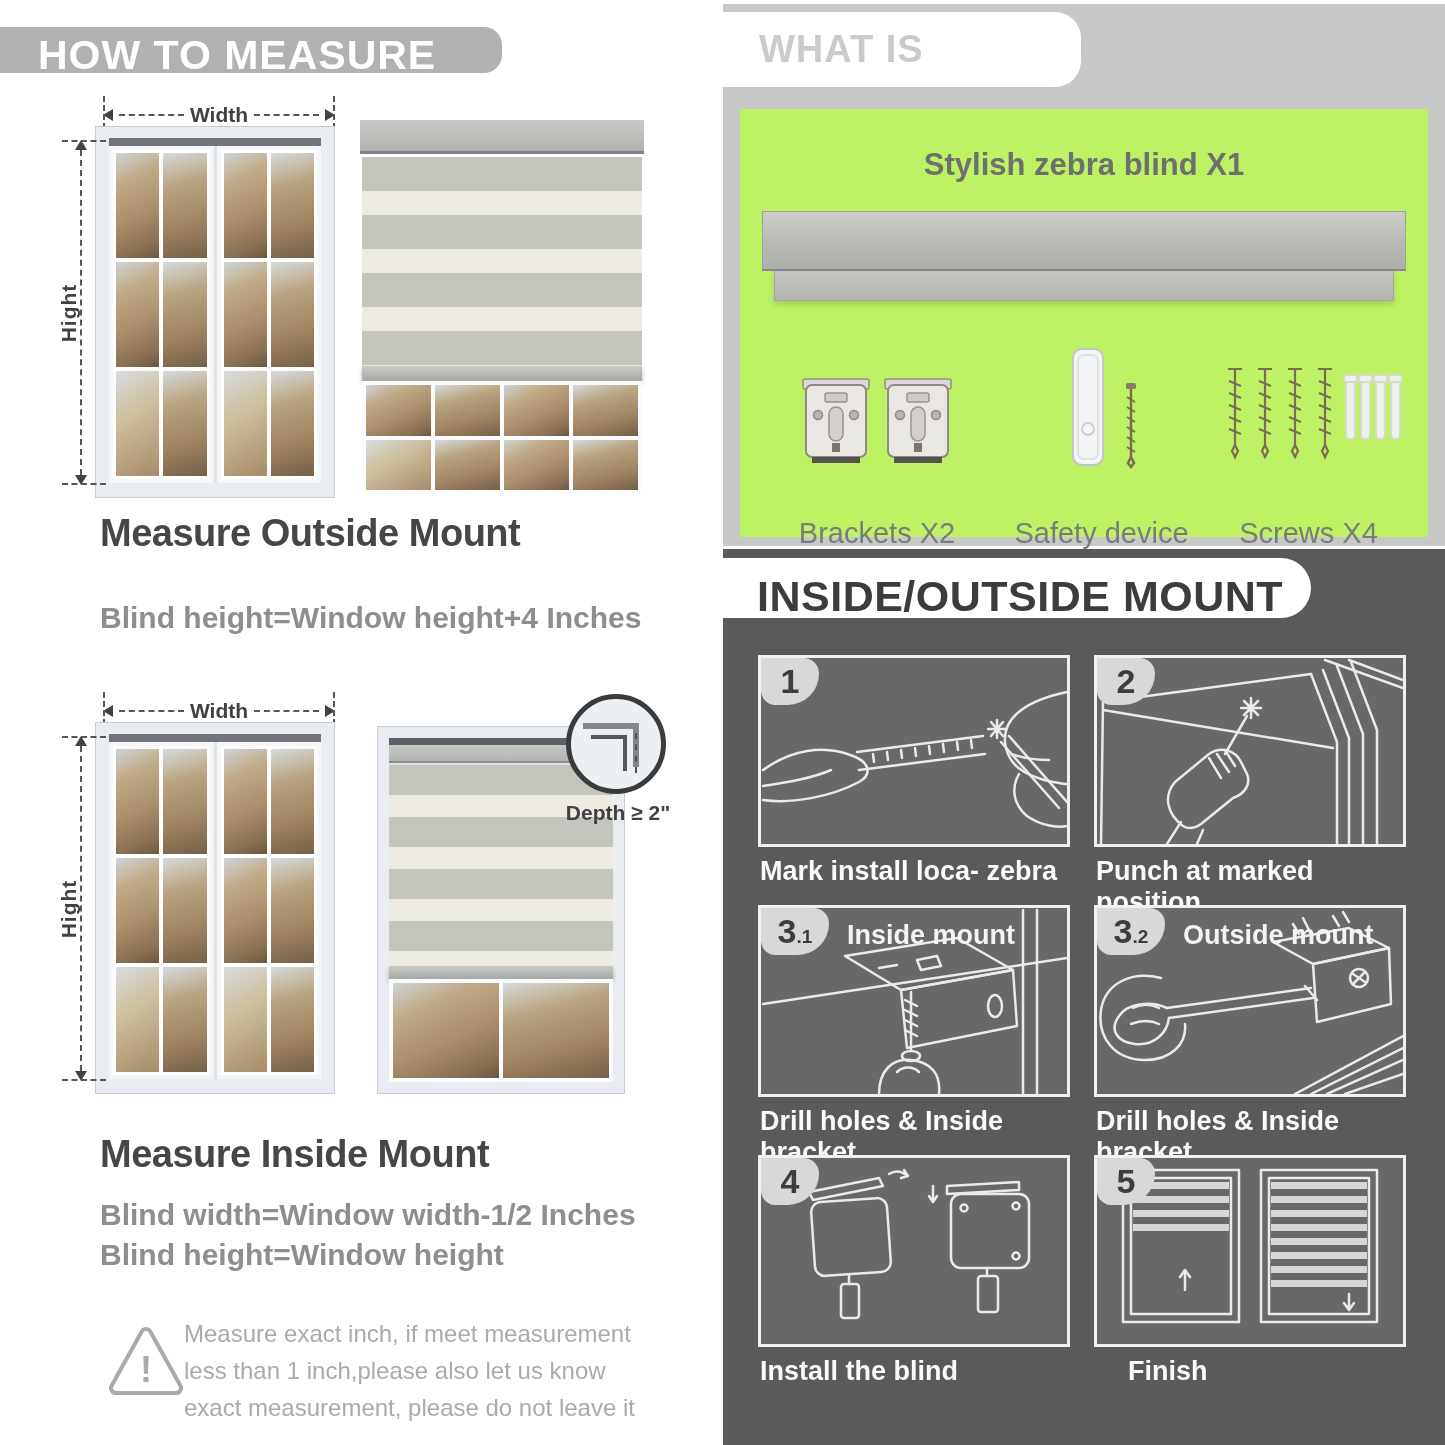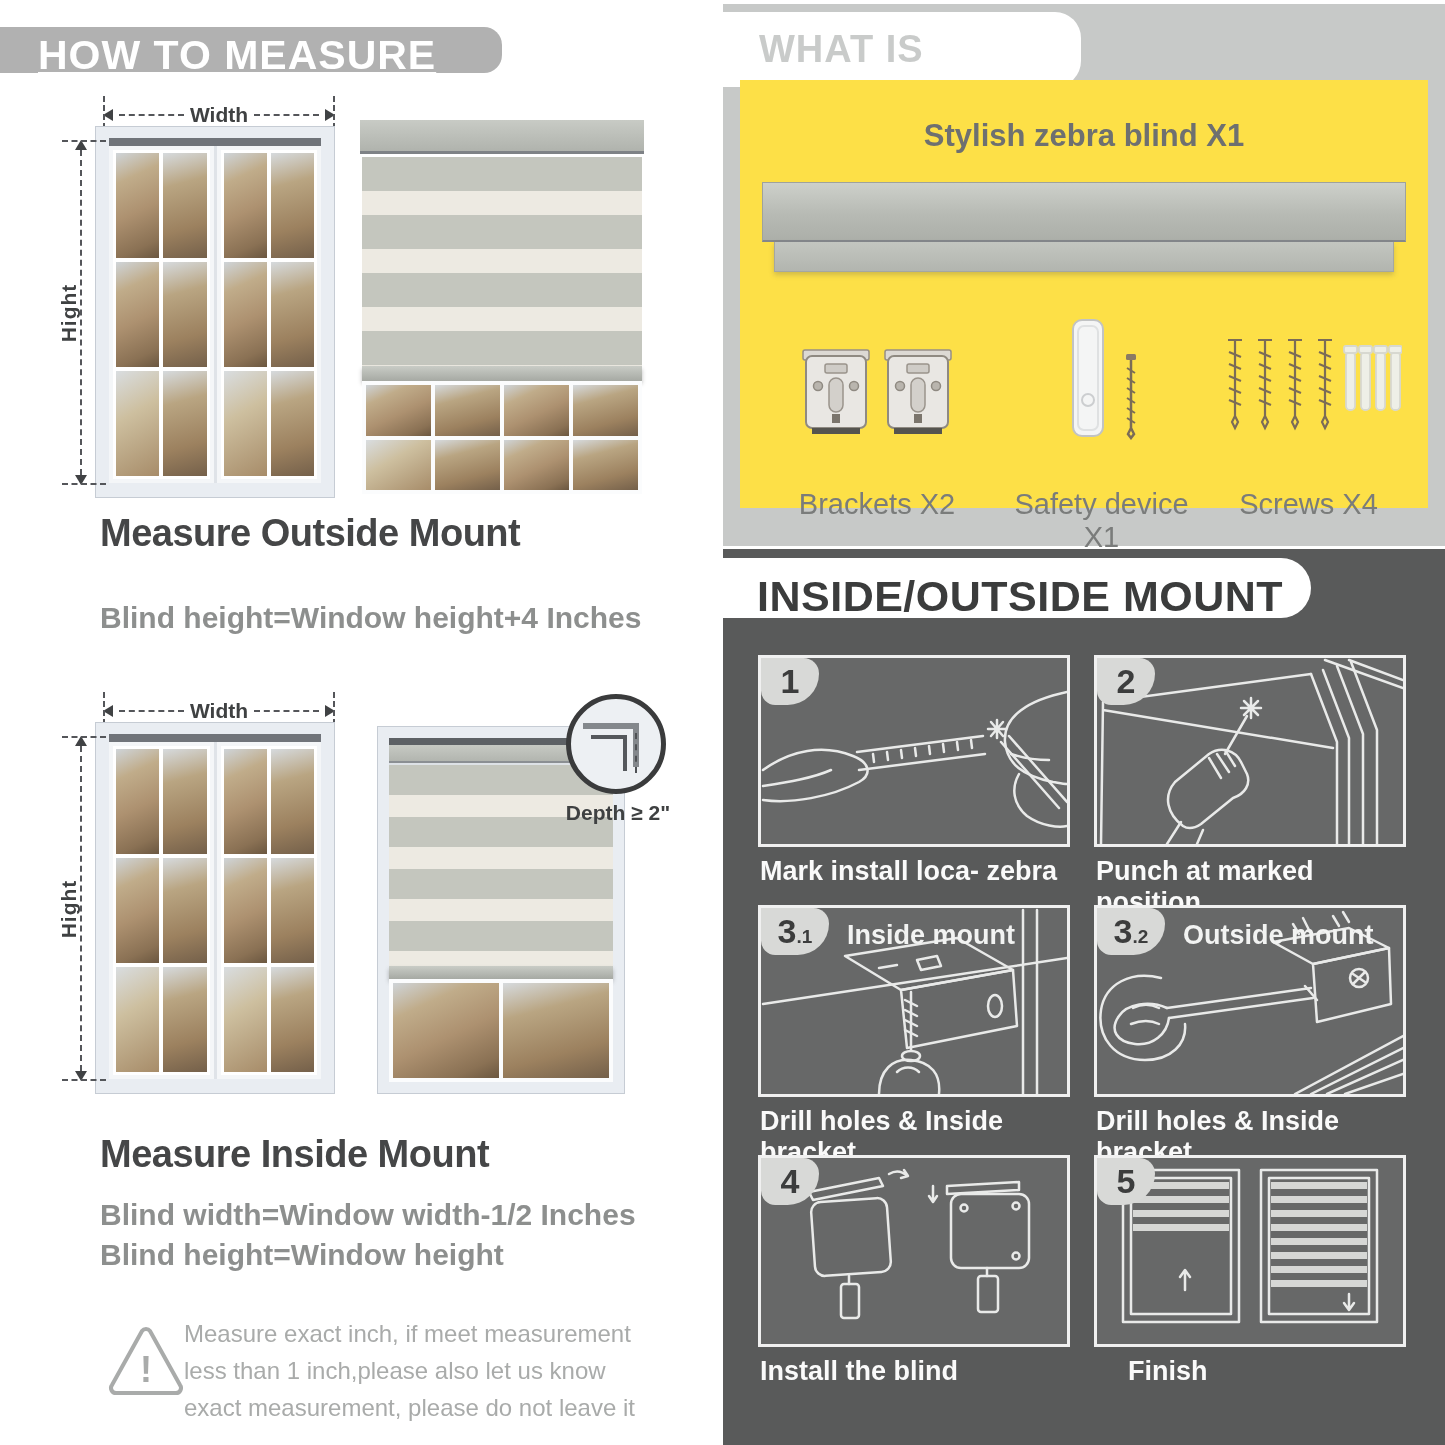--- a/index.html
+++ b/index.html
@@ -2,21 +2,21 @@
 <html><head>
 <meta charset="utf-8">
 <style>
   * { box-sizing: border-box; margin: 0; padding: 0; }
   html,body { width:1445px; height:1445px; background:#ffffff; font-family:"Liberation Sans", sans-serif; }
   #page { position:relative; width:1445px; height:1445px; overflow:hidden; background:#fff; }
 
   
   .banner-left{ position:absolute; left:0; top:27px; width:502px; height:46px; background:#b1b1b1;
     border-radius:0 18px 18px 0; color:#fff; font-weight:bold; font-size:41px; line-height:57px;
-    padding-left:38px; letter-spacing:1px;text-decoration:underline; }
+    padding-left:38px; letter-spacing:1px; }
 
   
   .window{ position:absolute; width:240px; height:372px; background:#e9edf2; border:1px solid #c6ccd4; }
   .window .lintel{ position:absolute; left:13px; right:13px; top:11px; height:8px; background:#70747a; }
   .window .sashes{ position:absolute; left:13px; right:13px; top:19px; bottom:14px; display:flex; gap:3px; background:#dfe3e8; }
   .sash{ flex:1; border:4px solid #f4f6f8; background:#fff; display:grid;
     grid-template-columns:1fr 1fr; grid-template-rows:1fr 1fr 1fr; gap:4px; padding:3px; }
   .pane{ background:linear-gradient(155deg,#cfd4d8 0%,#c0ac8a 25%,#ad9170 55%,#8a7154 85%,#6b5740 100%); }
   .pane:nth-child(2n){ background:linear-gradient(165deg,#d6dadd 0%,#b9a582 30%,#9c815f 70%,#74604a 100%); }
   .pane:nth-child(5){ background:linear-gradient(150deg,#d9dde0 0%,#cdbf9f 40%,#a78c69 100%); }
@@ -77,21 +77,21 @@
   .formula{ position:absolute; left:100px; font-weight:bold; font-size:30px; color:#8d8f8e; }
 
   .warning{ position:absolute; left:184px; top:1315px; width:458px; font-size:24px; line-height:37px; color:#a9abaa; }
   .warn-icon{ position:absolute; left:106px; top:1322px; }
 
   
   .included-bg{ position:absolute; left:723px; top:4px; width:722px; height:542px; background:#c7c9c8; }
   .included-banner{ position:absolute; left:723px; top:12px; width:358px; height:75px; background:#ffffff;
     border-radius:0 26px 26px 0; color:#c9cbca; font-weight:bold; font-size:38px; line-height:75px;
     padding-left:36px; letter-spacing:1px; }
-  .included-panel{ position:absolute; left:740px; top:80px; width:688px; height:428px; background:#fde047; }
+  .included-panel{ position:absolute; left:740px; top:109px; width:688px; height:428px; background:#bef264; }
   .product-title{ position:absolute; left:0; right:0; top:38px; text-align:center;
     font-weight:bold; font-size:31px; color:#6e7070; }
   .headrail{ position:absolute; left:22px; right:22px; top:102px; }
   .hr-top{ height:60px; background:linear-gradient(180deg,#cdd0ca,#b7bab4 55%,#acafa9);
     border:1px solid #9fa29c; border-bottom:2px solid #84878b; }
   .hr-bottom{ margin:0 12px; height:30px; background:linear-gradient(180deg,#c3c6c0,#b2b5af);
     border:1px solid #a4a7a1; border-top:none; box-shadow:0 3px 5px rgba(80,80,80,.25); }
   .components{ position:absolute; left:22px; right:22px; top:238px; height:122px;
     display:flex; justify-content:space-between; }
   .comp-cell{ display:flex; align-items:flex-end; justify-content:center; gap:10px; }

